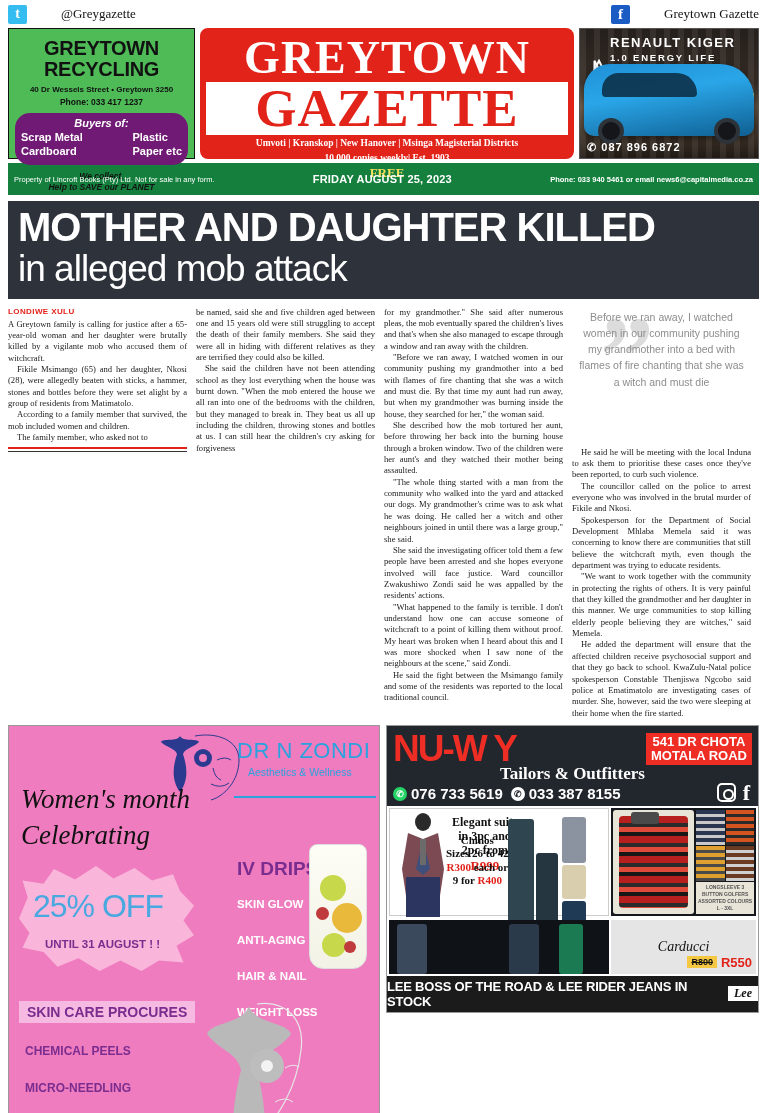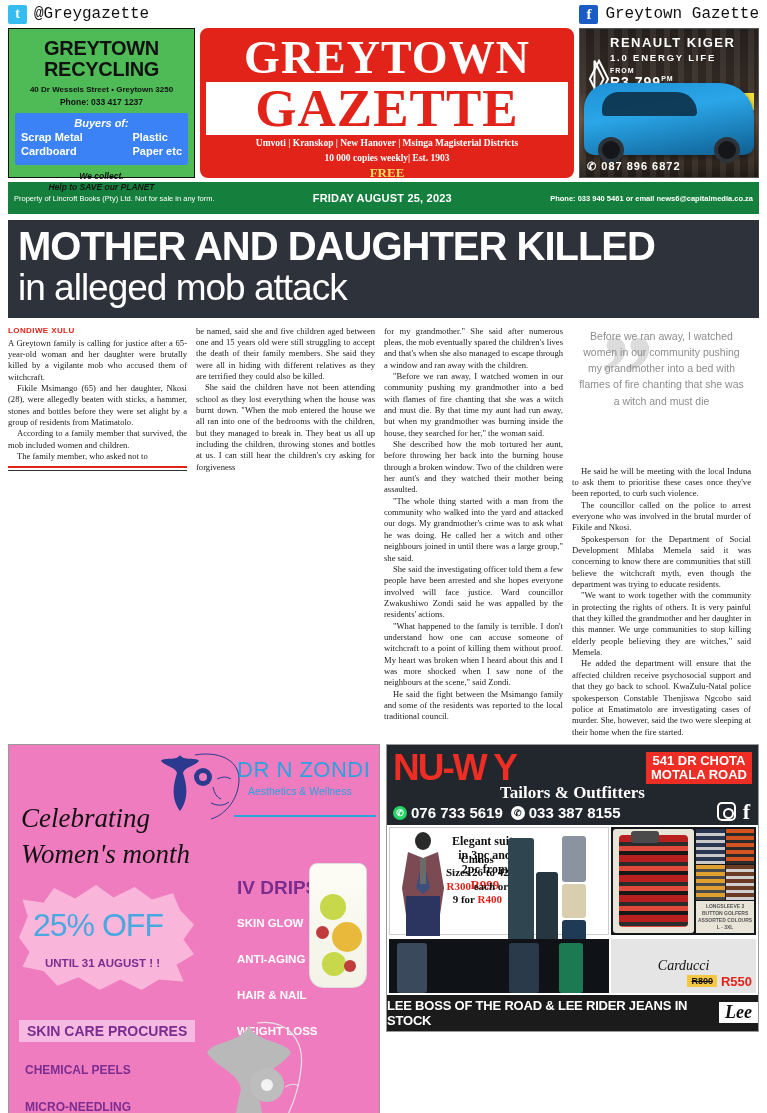--- a/index.html
+++ b/index.html
@@ -20,37 +20,37 @@
     display: flex; align-items: center; justify-content: center;
     font-size: 14px; font-weight: bold; font-family: "Liberation Serif", serif;
     border-radius: 2px;
   }
   .fb-icon {
     width: 19px; height: 19px; background: #1b5cc4; color: #fff;
     display: flex; align-items: center; justify-content: center;
     font-size: 15px; font-weight: bold; font-family: "Liberation Serif", serif;
     border-radius: 2px;
   }
-  .social-handle { font-size: 16px; color: #111; font-family: Liberation Mono, monospace; }
-
-  
-  .masthead-row { display: flex; gap: 5px; padding: 0 8px; height: 150px; }
+  .social-handle { font-size: 13px; color: #111; font-family: Liberation Serif, serif; margin-left: 27px; }
+
+  
+  .masthead-row { display: flex; gap: 5px; padding: 0 8px; height: 131px; }
 
   
   .ad-recycling {
     width: 187px; background: #4ebb57; border: 1px solid #111;
     display: flex; flex-direction: column; align-items: center;
     padding: 9px 6px 6px 6px; text-align: center;
   }
   .recy-title { font-size: 20px; font-weight: bold; color: #111; line-height: 1.05; letter-spacing: -0.3px; }
   .recy-addr { font-size: 8px; font-weight: bold; color: #111; margin-top: 5px; }
   .recy-phone { font-size: 8.5px; font-weight: bold; color: #111; margin-top: 3px; }
   .recy-box {
-    background: #3b82f6; color: #fff; width: 100%; margin-top: 6px;
-    padding: 4px 6px 6px 6px; border-radius: 2px;
+    background: #701a75; color: #fff; width: 100%; margin-top: 6px;
+    padding: 4px 6px 6px 6px; border-radius: 15px;
   }
   .recy-buyers { font-size: 11px; font-style: italic; font-weight: bold; }
   .recy-grid { display: flex; justify-content: space-between; margin-top: 2px; }
   .recy-col { font-size: 11px; font-weight: bold; line-height: 1.25; text-align: left; }
   .recy-col.r { text-align: left; }
   .recy-foot { font-size: 8.5px; font-style: italic; font-weight: bold; color: #111; margin-top: 6px; line-height: 1.3; }
 
   
   .masthead { flex: 1; background: #e2231a; border: 2px solid #e2231a; border-radius: 8px;
               display: flex; flex-direction: column; align-items: center; padding: 4px 4px 3px 4px; }
@@ -190,21 +190,21 @@
   .nw-golfer { flex: 1.4; background: #e8e4d8; border-radius: 3px; position: relative; overflow:hidden; }
   .nw-golfgrid { flex: 1; display: grid; grid-template-columns: 1fr 1fr; grid-template-rows: 1fr 1fr auto;
                  gap: 1px; }
   .nw-gcell { background: #d9d6cc; }
   .nw-gl { grid-column: 1 / span 2; background: #e8e4d8; color: #555; font-size: 5px;
            text-align: center; font-weight: bold; padding: 2px 0; line-height: 1.4; }
   .nw-carducci { position: relative; }
   .nw-lee { background: #1b1b1b; color: #fff; display: flex; align-items: center;
             justify-content: center; gap: 8px; padding: 3px 0; }
   .nw-leetext { font-size: 13px; font-weight: bold; letter-spacing: -.2px; }
-  .nw-leebadge { background: #fff; color: #111; font-size: 18px; font-weight: bold;
+  .nw-leebadge { background: #fff; color: #111; font-size: 12px; font-weight: bold;
                  font-family: "Liberation Serif", serif; padding: 0 6px; font-style: italic; }
   .nw-pricebar { position: absolute; right: 4px; bottom: 4px; display:flex; gap:4px; align-items:center; }
   .nw-old { background: #f4c842; color: #111; font-size: 9px; font-weight: bold; padding: 1px 4px;
             text-decoration: line-through; }
   .nw-new { color: #e2231a; font-size: 13px; font-weight: bold; }
 
   .zfruit1 { background:#c7d84a; } .zfruit2 { background:#e8b93a; } .zfruit3 { background:#c03b3b; }
 </style>
 </head>
 <body>
@@ -353,22 +353,22 @@
       <path d="M26 36 q2 10 8 12" fill="none" stroke="#2b3a8f" stroke-width="1"></path>
       <path d="M24 52 q10 5 18 -1" fill="none" stroke="#2b3a8f" stroke-width="1"></path>
       <circle cx="16" cy="26" r="9" fill="#2b3a8f"></circle>
       <circle cx="16" cy="26" r="4" fill="#f07cc0"></circle>
     </svg>
     <div class="z-title">DR N ZONDI</div>
     <div class="z-sub">Aesthetics &amp; Wellness</div>
     <div class="z-hr"></div>
 
     <div class="z-celeb">
+      <div>Women's month</div>
       <div>Celebrating</div>
-      <div>Women's month</div>
     </div>
 
     <div class="z-burst"></div>
     <div class="z-off">25% OFF</div>
     <div class="z-until">UNTIL 31 AUGUST ! !</div>
 
     <div class="z-iv">IV DRIPS</div>
     <div class="z-serv" style="top:172px">SKIN GLOW</div>
     <div class="z-serv" style="top:208px">ANTI-AGING</div>
     <div class="z-serv" style="top:244px">HAIR &amp; NAIL</div>

